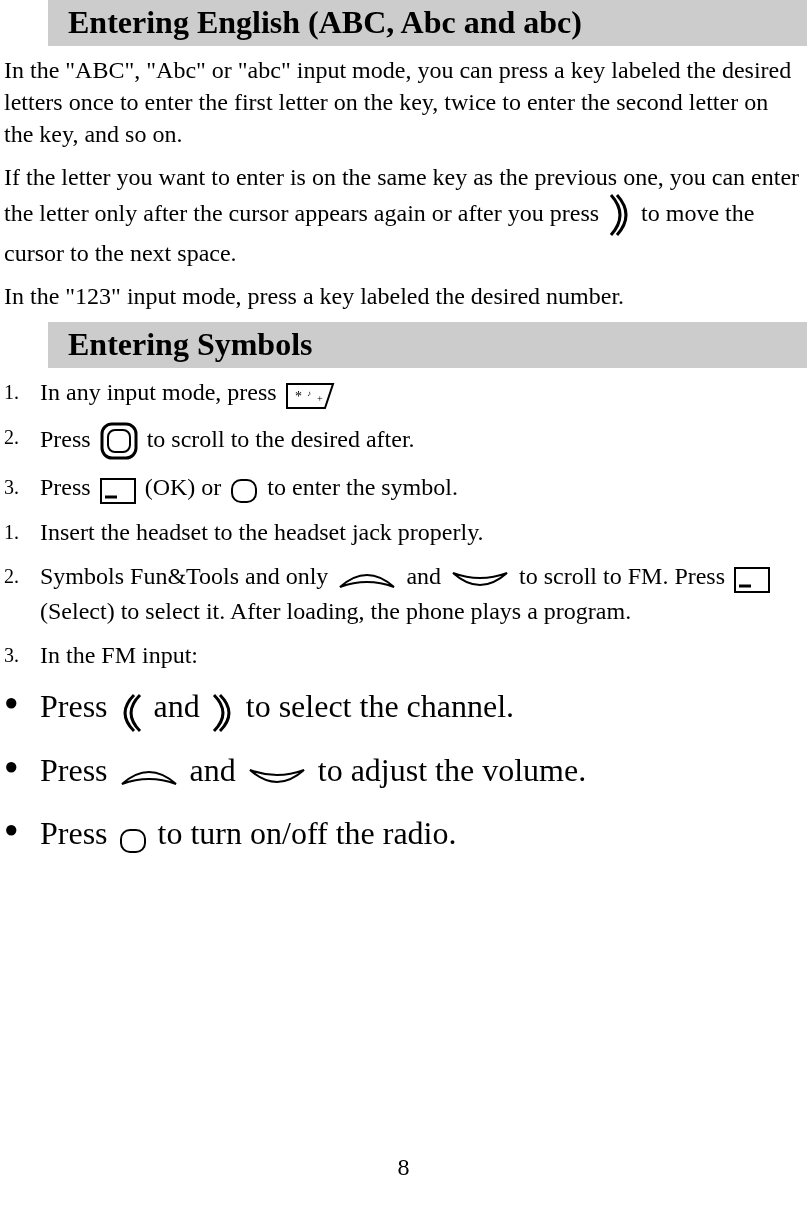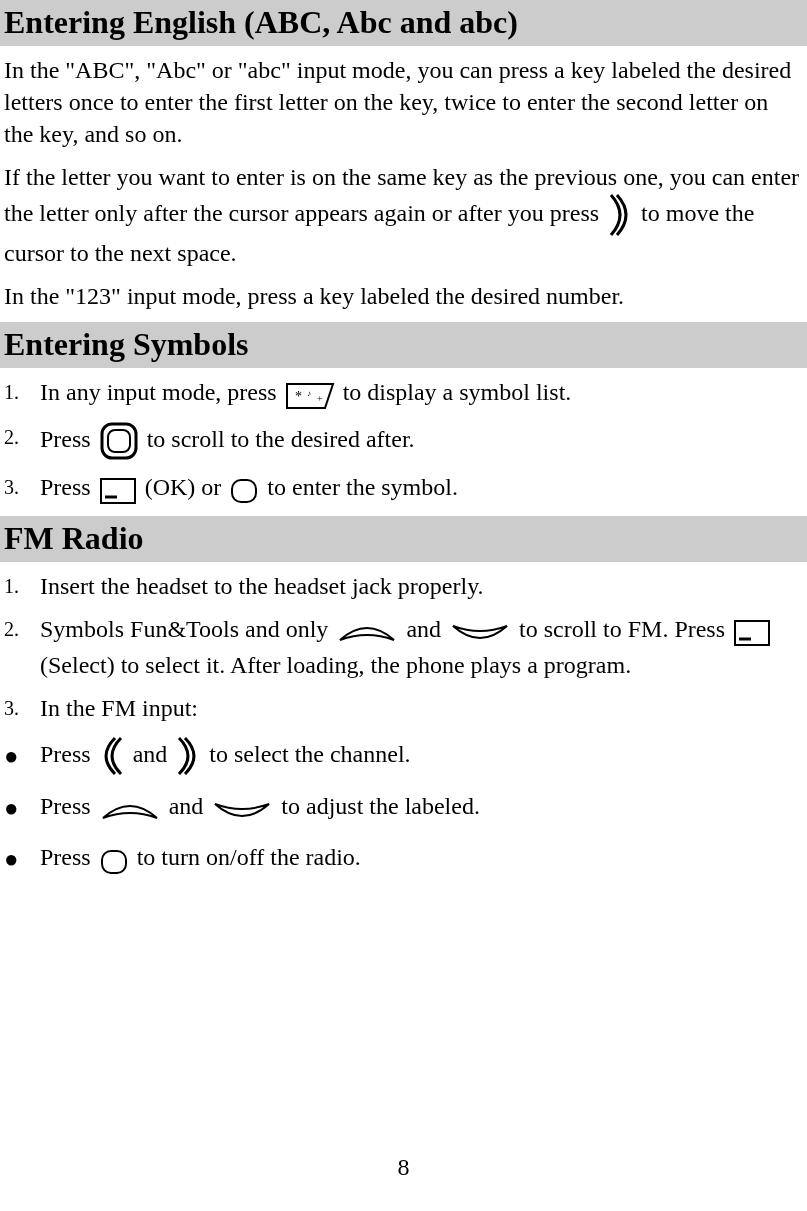--- a/index.html
+++ b/index.html
@@ -17,22 +17,23 @@
       color: #000000;
       position: relative;
     }
     .page {
       padding: 0;
     }
     .section-header {
       background: #cccccc;
       font-size: 32px;
       font-weight: bold;
-      padding: 2px 4px;
+      padding: 2px 20px;
       margin-bottom: 8px;
+      margin-left: 48px;
     }
     .para {
       padding: 0 4px 10px 4px;
       font-size: 24px;
       line-height: 1.35;
     }
     .ol {
       list-style: none;
       padding-left: 4px;
       counter-reset: item;
@@ -61,21 +62,21 @@
       align-items: flex-start;
       margin-bottom: 12px;
     }
     .bullet-list .bullet {
       font-size: 24px;
       min-width: 36px;
       line-height: 1;
       padding-top: 8px;
     }
     .bullet-list .content {
-      font-size: 24px;
+      font-size: 32px;
       flex: 1;
       line-height: 1.5;
     }
     .bold {
       font-weight: normal;
     }
     .icon {
       display: inline-block;
       vertical-align: middle;
       margin: 0 2px;
@@ -120,21 +121,20 @@
       <span class="content">
         <span>In any input mode, press </span>
         <span class="icon">
           <svg width="50" height="28" viewBox="0 0 50 28">
             <path d="M 2 2 L 48 2 L 40 26 L 2 26 Z" stroke="#000" stroke-width="2" fill="none"></path>
             <text x="10" y="19" font-size="14" font-family="serif">*</text>
             <text x="22" y="14" font-size="8" font-family="serif">♪</text>
             <text x="32" y="20" font-size="10" font-family="serif">+</text>
           </svg>
         </span>
-        <span> to display a symbol list.</span>
       </span>
     </li>
     <li>
       <span class="num">2.</span>
       <span class="content">
         <span>Press </span>
         <span class="icon">
           <svg width="40" height="40" viewBox="0 0 40 40">
             <rect x="3" y="3" width="34" height="34" rx="10" stroke="#000" stroke-width="3" fill="none"></rect>
             <rect x="9" y="9" width="22" height="22" rx="7" stroke="#000" stroke-width="2" fill="none"></rect>
@@ -157,21 +157,20 @@
         <span class="icon">
           <svg width="30" height="28" viewBox="0 0 30 28">
             <rect x="3" y="3" width="24" height="22" rx="9" stroke="#000" stroke-width="2" fill="none"></rect>
           </svg>
         </span>
         <span> to enter the symbol.</span>
       </span>
     </li>
   </ol>
 
-  <div class="section-header">FM Radio</div>
   <ol class="ol">
     <li>
       <span class="num">1.</span>
       <span class="content">Insert the headset to the headset jack properly.</span>
     </li>
     <li>
       <span class="num">2.</span>
       <span class="content">
         <span>Symbols </span><span class="bold">Fun&amp;Tools</span><span> and only </span>
         <span class="icon">
@@ -232,21 +231,21 @@
           <svg width="62" height="22" viewBox="0 0 62 22">
             <path d="M 4 18 Q 31 -6 58 18 Q 31 8 4 18 Z" stroke="#000" stroke-width="2" fill="none"></path>
           </svg>
         </span>
         <span> and </span>
         <span class="icon">
           <svg width="62" height="22" viewBox="0 0 62 22">
             <path d="M 4 4 Q 31 28 58 4 Q 31 14 4 4 Z" stroke="#000" stroke-width="2" fill="none"></path>
           </svg>
         </span>
-        <span> to adjust the labeled.</span>
+        <span> to adjust the volume.</span>
       </span>
     </li>
     <li>
       <span class="bullet">●</span>
       <span class="content">
         <span>Press </span>
         <span class="icon">
           <svg width="30" height="28" viewBox="0 0 30 28">
             <rect x="3" y="3" width="24" height="22" rx="9" stroke="#000" stroke-width="2" fill="none"></rect>
           </svg>

